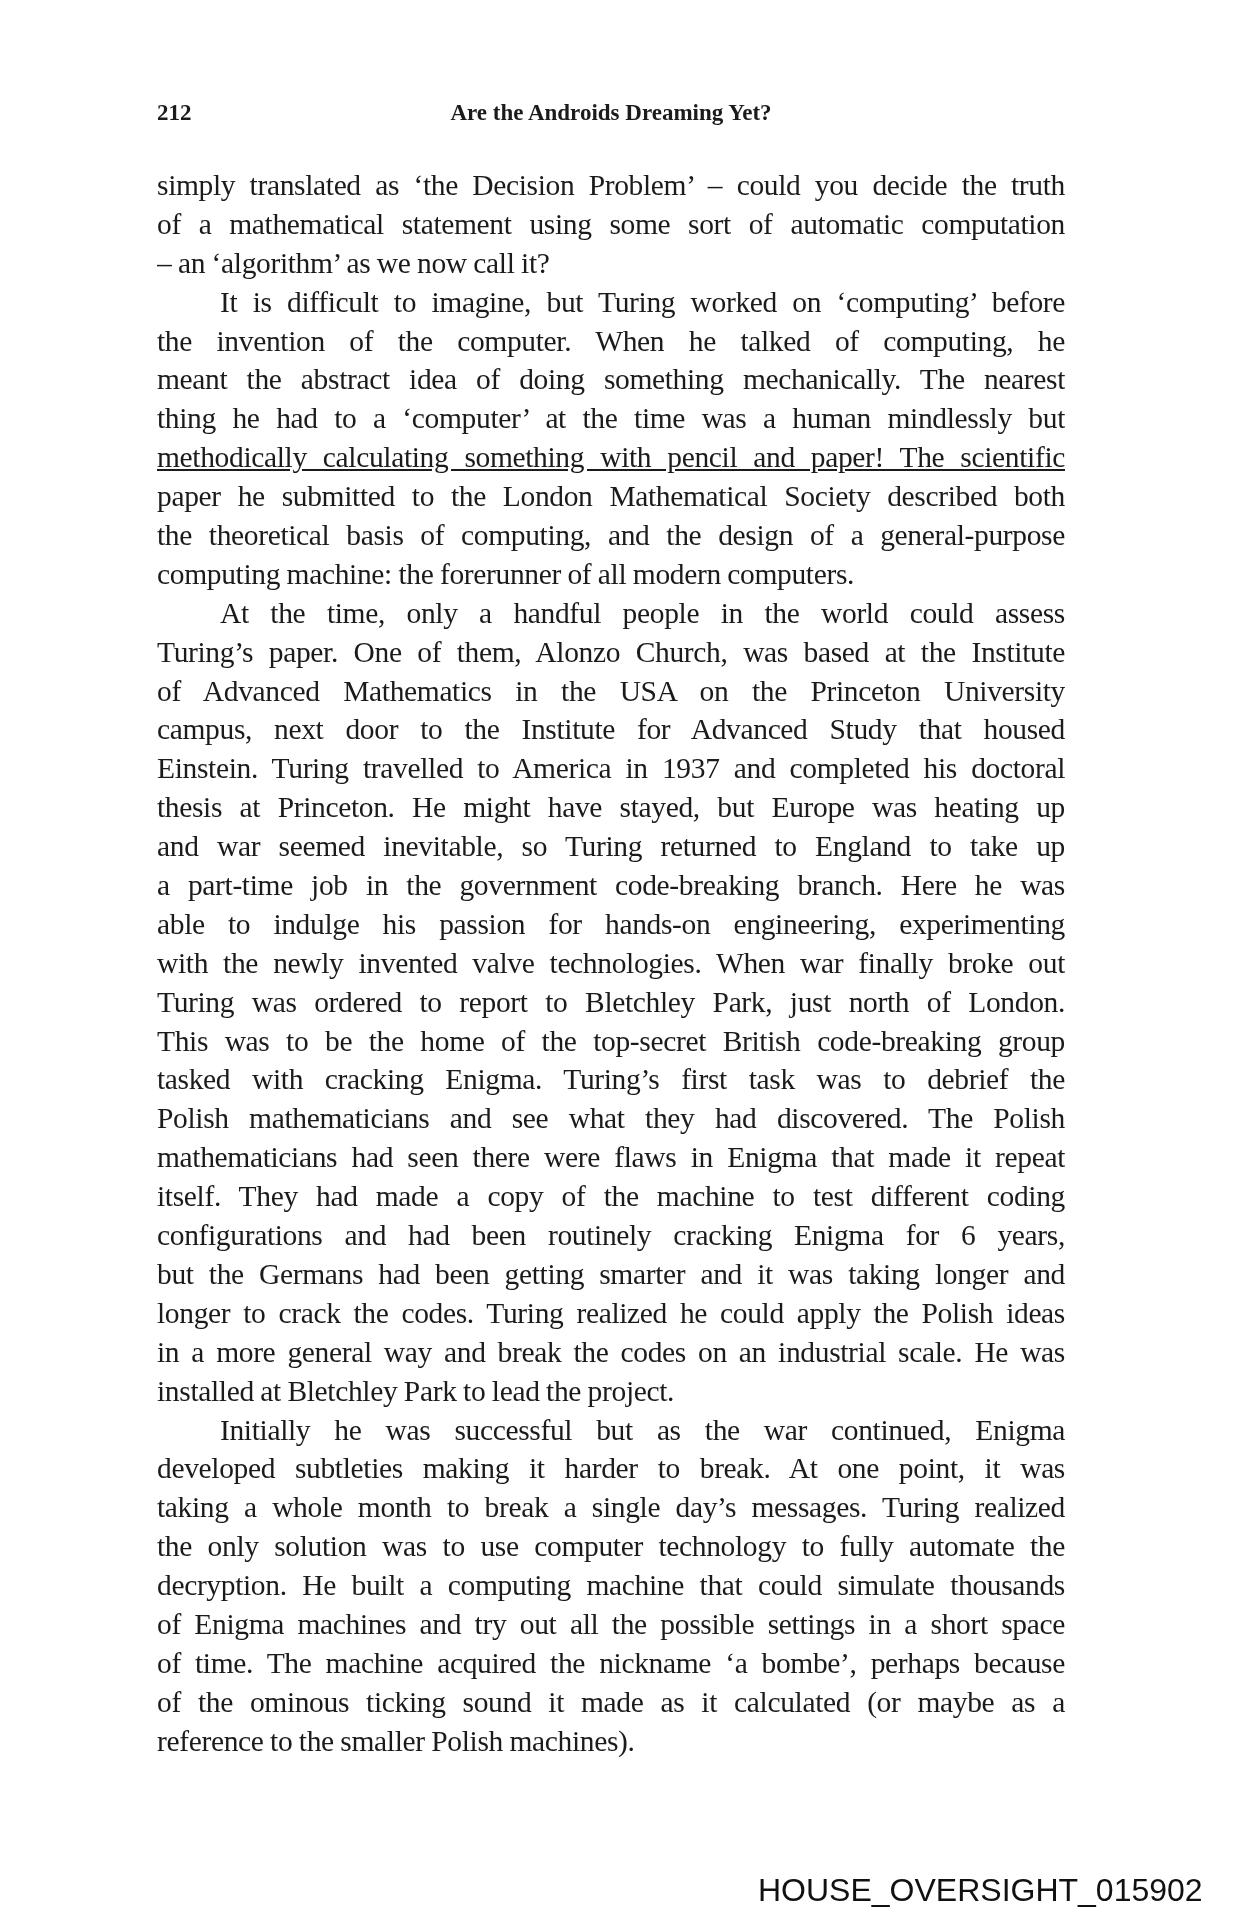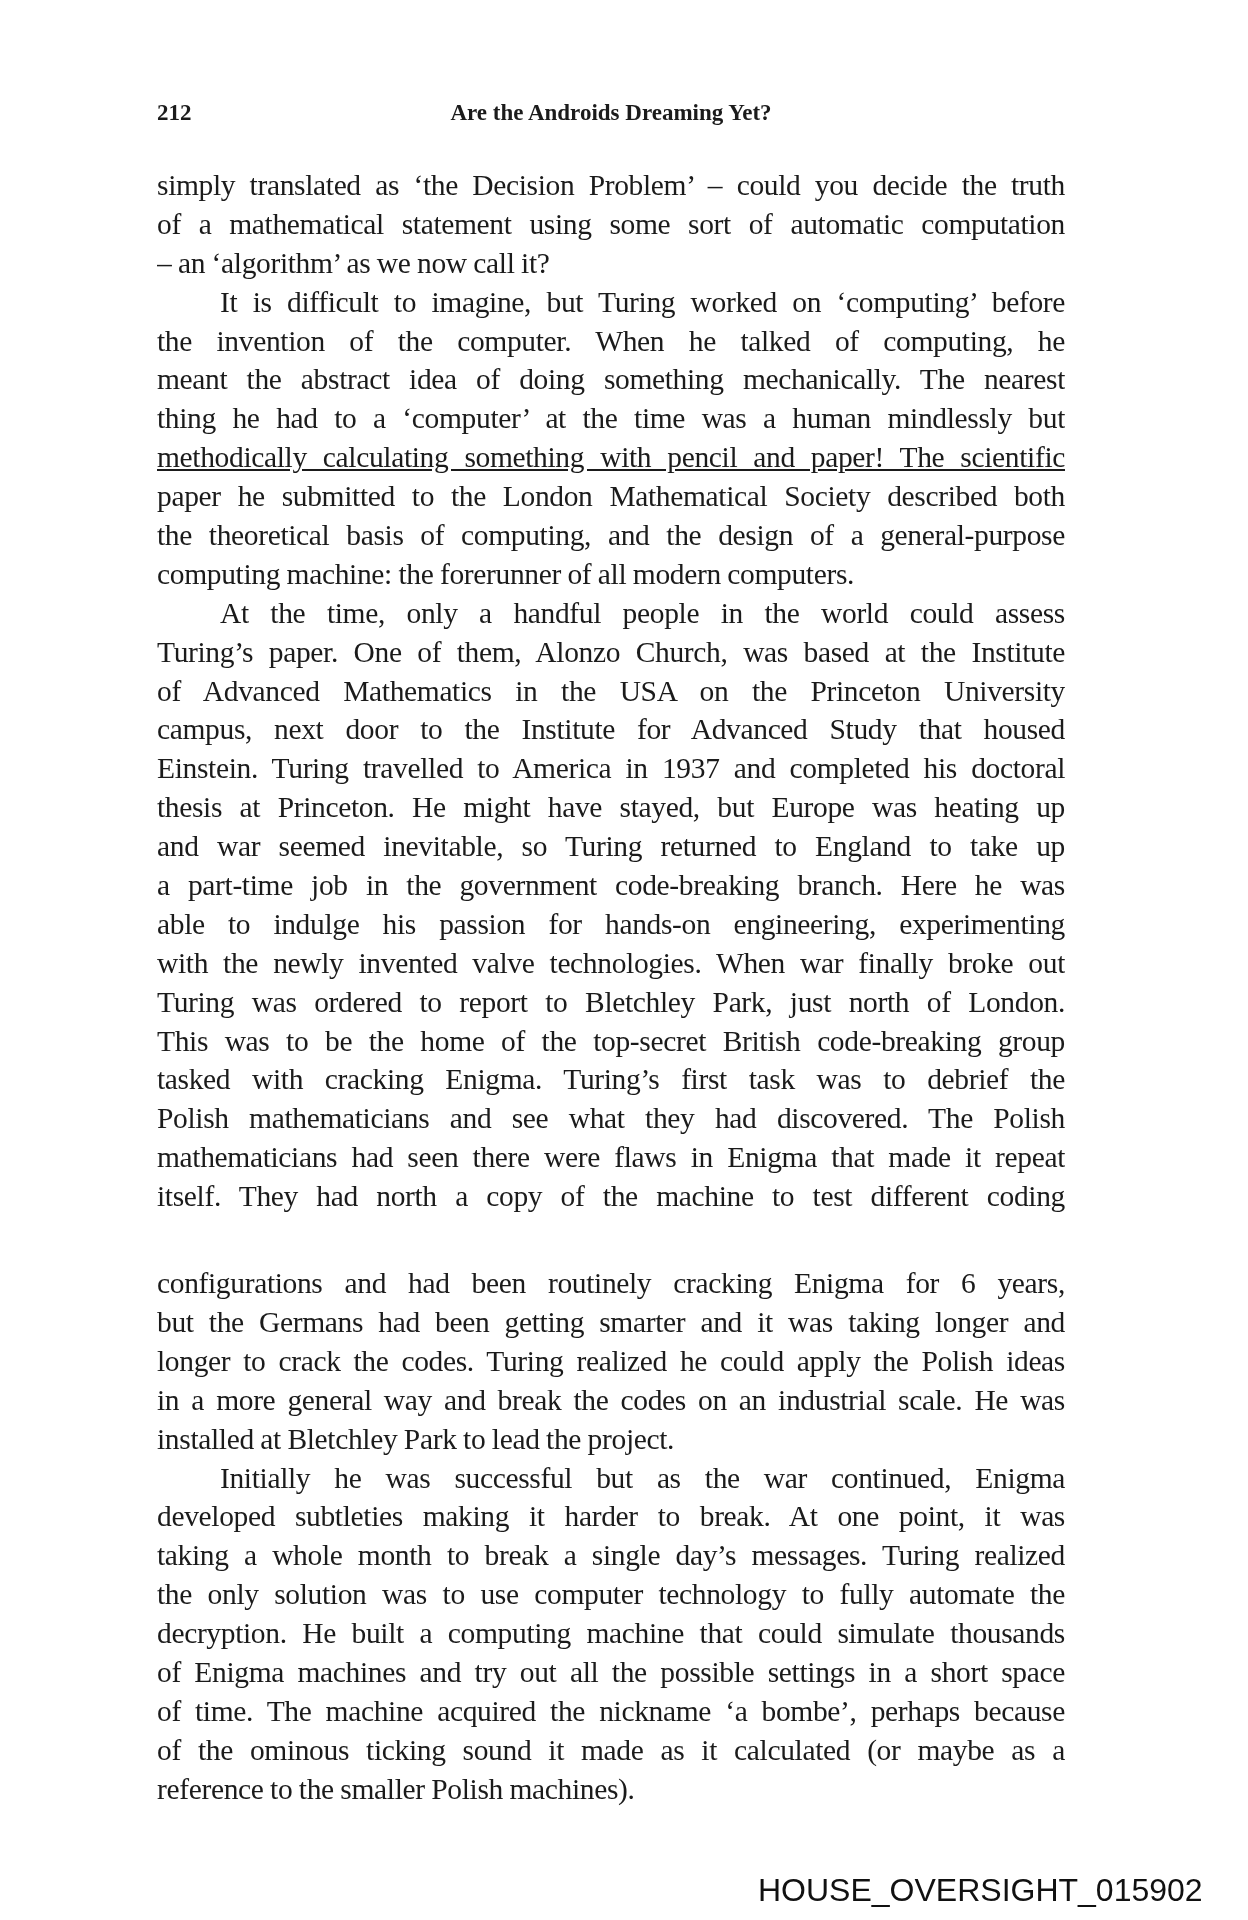--- a/index.html
+++ b/index.html
@@ -106,22 +106,22 @@
       <span class="line" style="white-space: normal; height: 38.9px; overflow: hidden;">thesis at Princeton. He might have stayed, but Europe was heating up</span>
       <span class="line" style="white-space: normal; height: 38.9px; overflow: hidden;">and war seemed inevitable, so Turing returned to England to take up</span>
       <span class="line" style="white-space: normal; height: 38.9px; overflow: hidden;">a part-time job in the government code-breaking branch. Here he was</span>
       <span class="line" style="white-space: normal; height: 38.9px; overflow: hidden;">able to indulge his passion for hands-on engineering, experimenting</span>
       <span class="line" style="white-space: normal; height: 38.9px; overflow: hidden;">with the newly invented valve technologies. When war finally broke out</span>
       <span class="line" style="white-space: normal; height: 38.9px; overflow: hidden;">Turing was ordered to report to Bletchley Park, just north of London.</span>
       <span class="line" style="white-space: normal; height: 38.9px; overflow: hidden;">This was to be the home of the top-secret British code-breaking group</span>
       <span class="line" style="white-space: normal; height: 38.9px; overflow: hidden;">tasked with cracking Enigma. Turing’s first task was to debrief the</span>
       <span class="line" style="white-space: normal; height: 38.9px; overflow: hidden;">Polish mathematicians and see what they had discovered. The Polish</span>
       <span class="line" style="white-space: normal; height: 38.9px; overflow: hidden;">mathematicians had seen there were flaws in Enigma that made it repeat</span>
-      <span class="line" style="white-space: normal; height: 38.9px; overflow: hidden;">itself. They had north a copy of the machine to test different coding</span>
-      <span class="line" style="white-space: normal; height: 38.9px; overflow: hidden; margin-top: 48px;">configurations and had been routinely cracking Enigma for 6 years,</span>
+      <span class="line" style="white-space: normal; height: 38.9px; overflow: hidden;">itself. They had made a copy of the machine to test different coding</span>
+      <span class="line" style="white-space: normal; height: 38.9px; overflow: hidden;">configurations and had been routinely cracking Enigma for 6 years,</span>
       <span class="line" style="white-space: normal; height: 38.9px; overflow: hidden;">but the Germans had been getting smarter and it was taking longer and</span>
       <span class="line" style="white-space: normal; height: 38.9px; overflow: hidden;">longer to crack the codes. Turing realized he could apply the Polish ideas</span>
       <span class="line" style="white-space: normal; height: 38.9px; overflow: hidden;">in a more general way and break the codes on an industrial scale. He was</span>
       <span class="line last" style="white-space: normal; height: 38.9px; overflow: hidden;">installed at Bletchley Park to lead the project.</span>
     </div>
     <div class="paragraph">
       <span class="line indent" style="white-space: normal; height: 38.9px; overflow: hidden;">Initially he was successful but as the war continued, Enigma</span>
       <span class="line" style="white-space: normal; height: 38.9px; overflow: hidden;">developed subtleties making it harder to break. At one point, it was</span>
       <span class="line" style="white-space: normal; height: 38.9px; overflow: hidden;">taking a whole month to break a single day’s messages. Turing realized</span>
       <span class="line" style="white-space: normal; height: 38.9px; overflow: hidden;">the only solution was to use computer technology to fully automate the</span>

